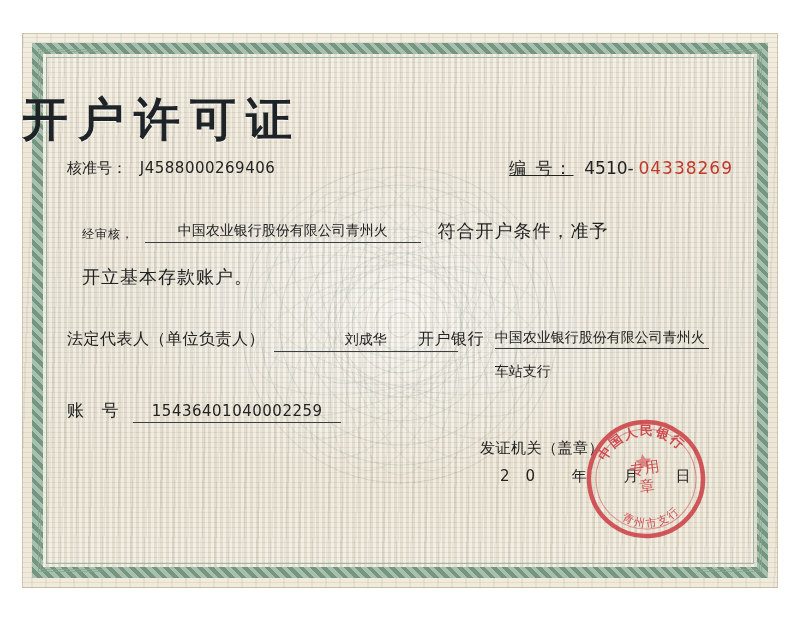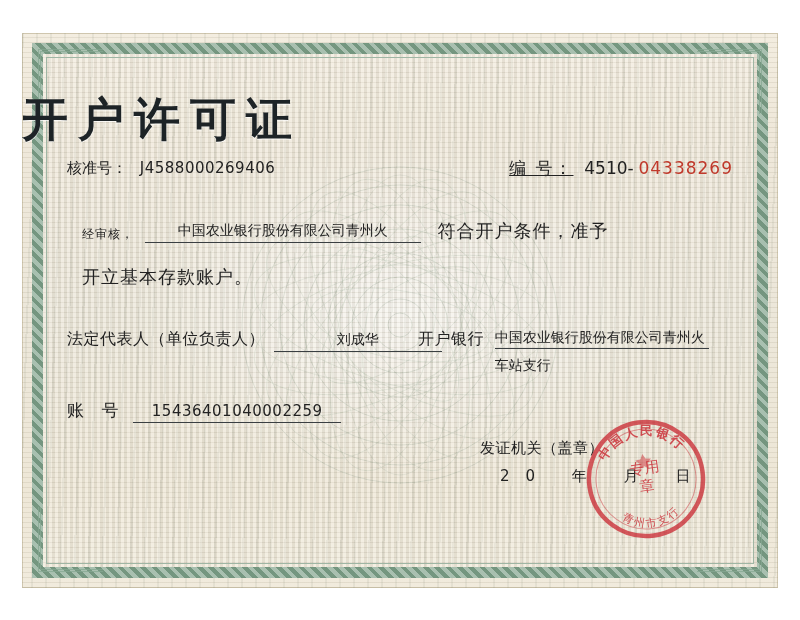--- a/index.html
+++ b/index.html
@@ -175,42 +175,42 @@
   #para-2 { left: 60px; top: 232px; font-size: 18px; letter-spacing: 1px; }
 
   
   #rep-row { left: 45px; top: 296px; }
   #rep-label { font-size: 16px; letter-spacing: .5px; }
   #rep-value {
     display: inline-block;
     min-width: 152px;
     text-align: center;
     font-size: 14px;
-    padding: 0 8px 2px;
+    padding: 0 16px 2px;
     border-bottom: 1px solid #3a3f42;
     margin-left: 4px;
   }
 
   #bank-row { left: 396px; top: 296px; }
   #bank-label { font-size: 16px; letter-spacing: .5px; vertical-align: top; }
   #bank-value-wrap {
     display: inline-block;
     vertical-align: top;
     margin-left: 6px;
     width: 214px;
   }
   #bank-line1 {
     display: block;
     font-size: 14px;
     padding-bottom: 1px;
   }
   #bank-line2 {
     display: block;
     font-size: 14px;
-    padding-top: 8px;
+    padding-top: 14px;
     border-top: 1px solid #3a3f42;
   }
 
   
   #acct-row { left: 45px; top: 366px; }
   #acct-label { font-size: 17px; letter-spacing: 6px; }
   #acct-value {
     display: inline-block;
     min-width: 196px;
     text-align: center;

